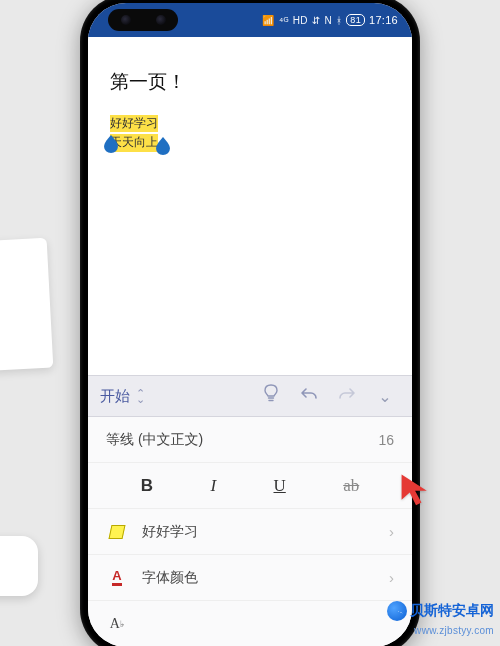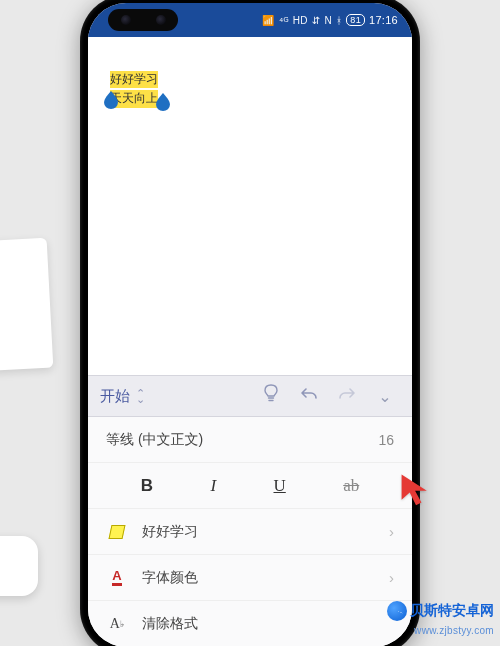--- a/index.html
+++ b/index.html
@@ -206,20 +206,21 @@
       <span class="sicon">⇵</span>
       <span class="sicon">N</span>
       <span class="sicon">ᚼ</span>
       <span class="batt-box">
         <span>81</span>
       </span>
       <span>17:16</span>
     </div>
 
     <div class="doc-area">
+      <div class="heading">第一页！</div>
       <div class="sel-wrap">
         <span class="selected-text">好好学习</span><br>
         <span class="selected-text">天天向上</span>
         <div class="handle h1">
           <svg viewBox="0 0 20 26">
               <path d="M10 0 C3 8 0 12 0 17 a10 9 0 1 0 20 0 C20 12 17 8 10 0 Z" fill="#1f6fc2"></path>
             </svg>
         </div>
         <div class="handle h2">
           <svg viewBox="0 0 20 26">
@@ -276,21 +277,20 @@
       </div>
       <div class="row">
         <span class="lead-icn">
             <span class="fc-icn">A</span>
           </span>
         <span class="lbl">字体颜色</span>
         <span class="chev">›</span>
       </div>
       <div class="row" style="border-bottom:none;">
         <span class="lead-icn cf-icn">A<span class="sub">♭</span></span>
-        <span class="lbl">清除格式</span>
       </div>
     </div>
 
   </div>
 </div>
 
 <div class="pointer">
   <svg viewBox="0 0 40 40">
       <path d="M4 4 L4 32 L13 24 L20 38 L26 35 L19 22 L32 22 Z" fill="#e53935"></path>
     </svg>

